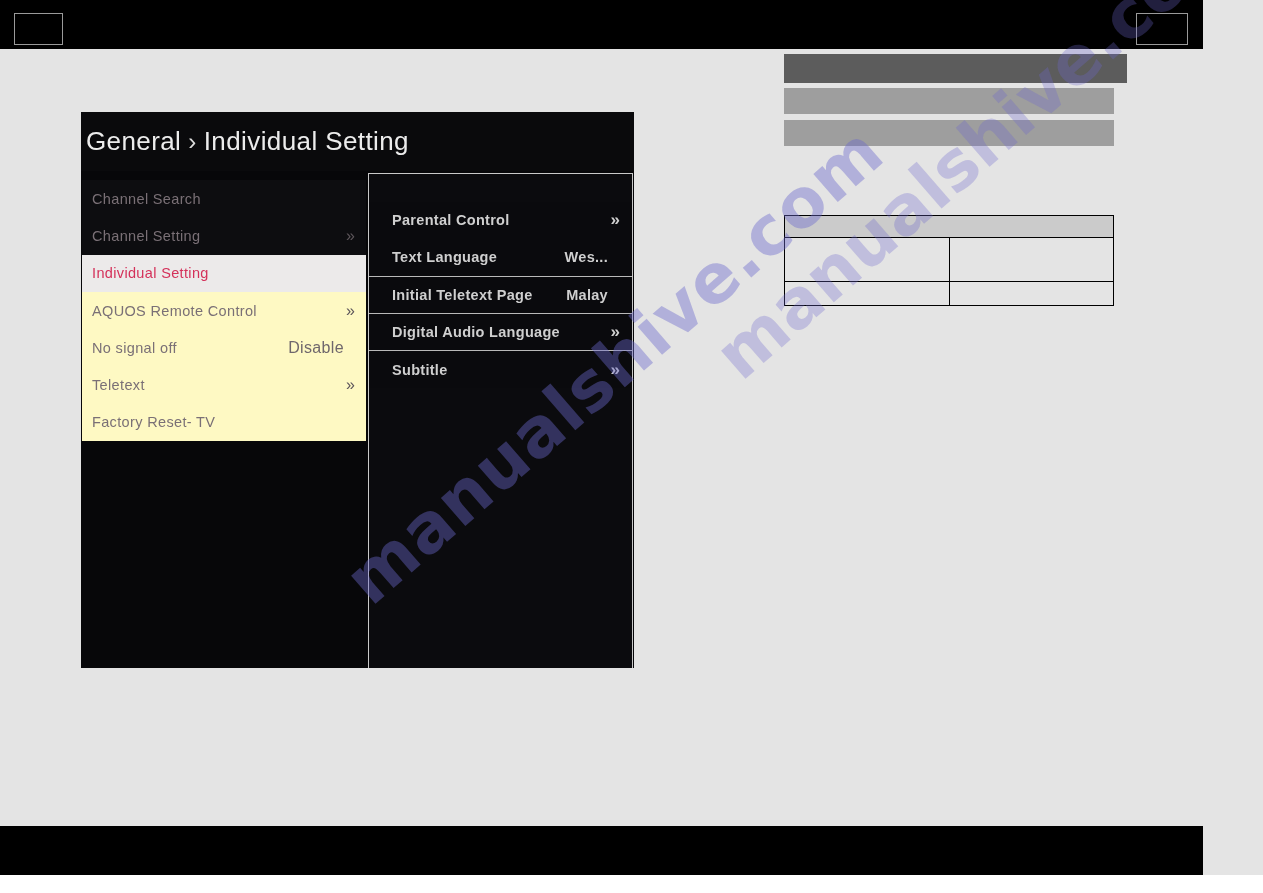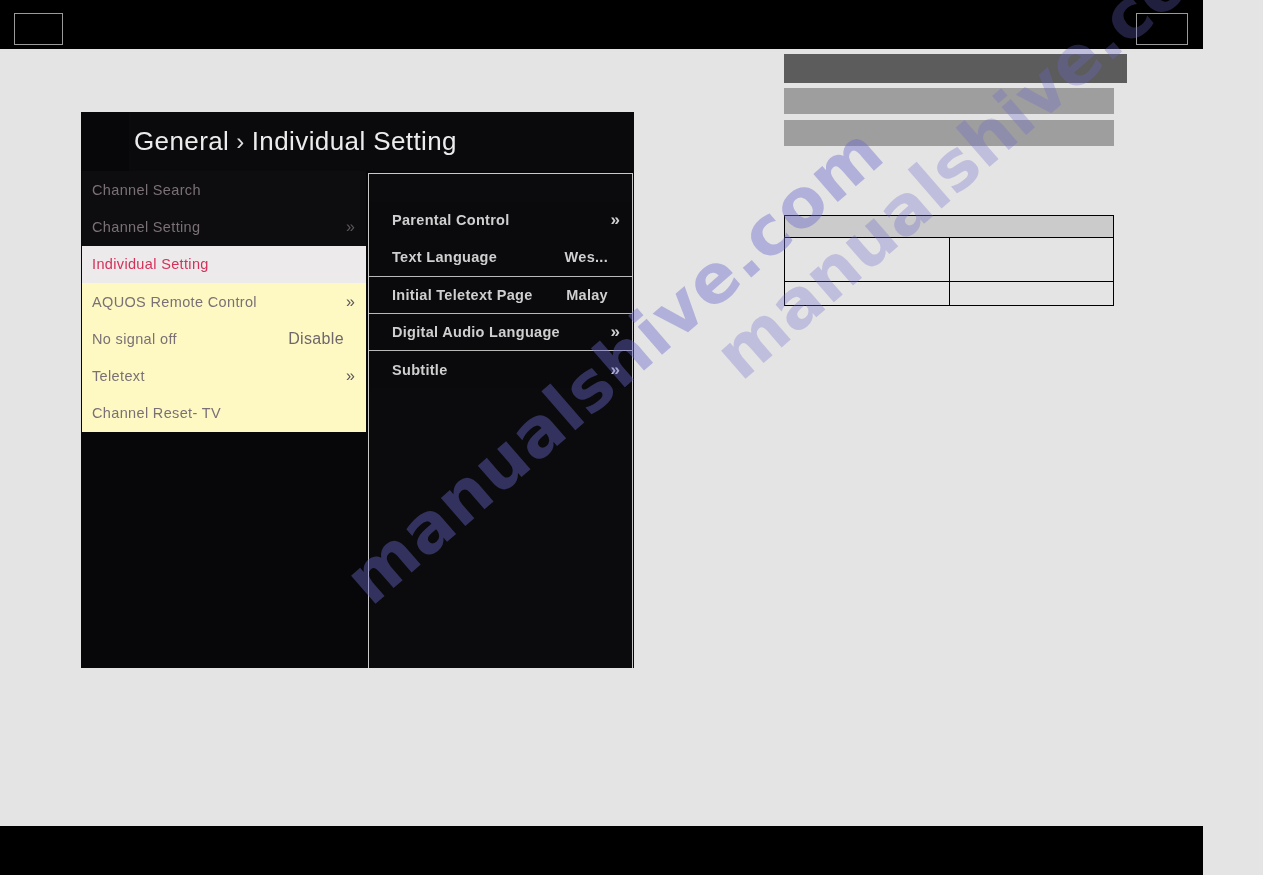--- a/index.html
+++ b/index.html
@@ -98,33 +98,32 @@
     width: 553px;
     height: 59px;
     color: #ececec;
     font-size: 26px;
     letter-spacing: .4px;
     display: flex;
     align-items: center;
     padding-left: 5px;
     box-sizing: border-box;
     background: #0a0a0c;
-    margin-left: 48px;
   }
   #osd-title .crumb-sep {
     margin: 0 7px;
     font-size: 24px;
     color: #dcdcdc;
   }
 
   
   #main-list {
     position: absolute;
     left: 1px;
-    top: 59px;
+    top: 68px;
     width: 284px;
   }
   .main-item {
     position: relative;
     height: 37.3px;
     display: flex;
     align-items: center;
     padding: 0 14px 0 10px;
     box-sizing: border-box;
     color: #7a7076;
@@ -306,21 +305,21 @@
         <span class="mi-chevron"></span>
       </div>
 
       <div class="main-item dim">
         <span class="mi-label">Teletext</span>
         <span class="mi-value"></span>
         <span class="mi-chevron">»</span>
       </div>
 
       <div class="main-item dim">
-        <span class="mi-label">Channel Reset- TV</span>
+        <span class="mi-label">Factory Reset- TV</span>
         <span class="mi-value"></span>
         <span class="mi-chevron"></span>
       </div>
 
     </div>
 
     <div id="sub-panel">
       <div id="sub-list">
 
         <div class="sub-item no-rule">

